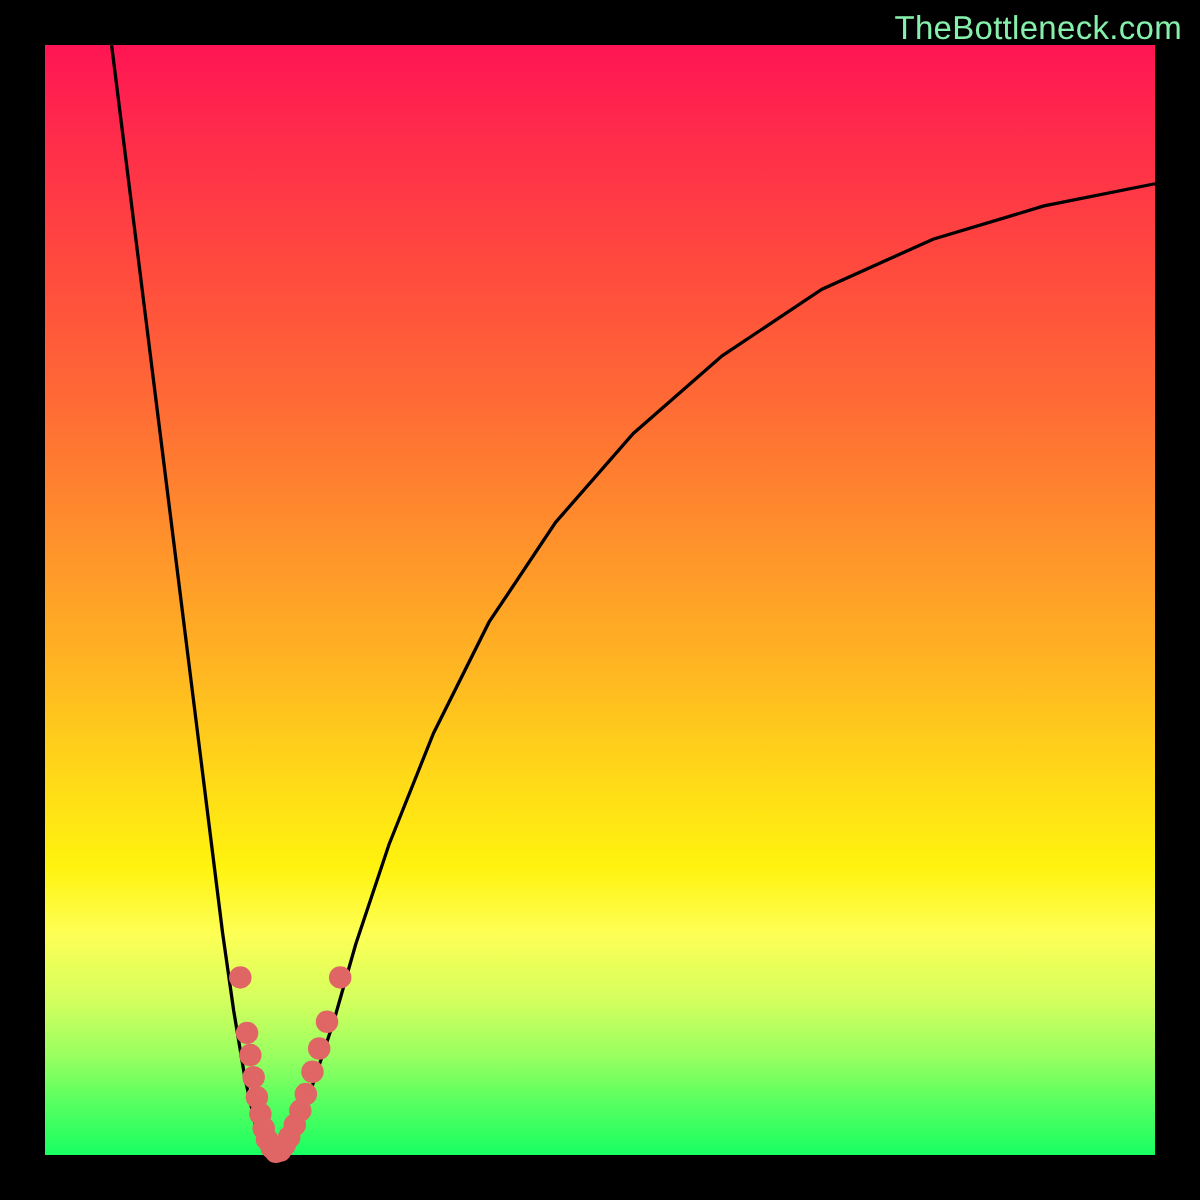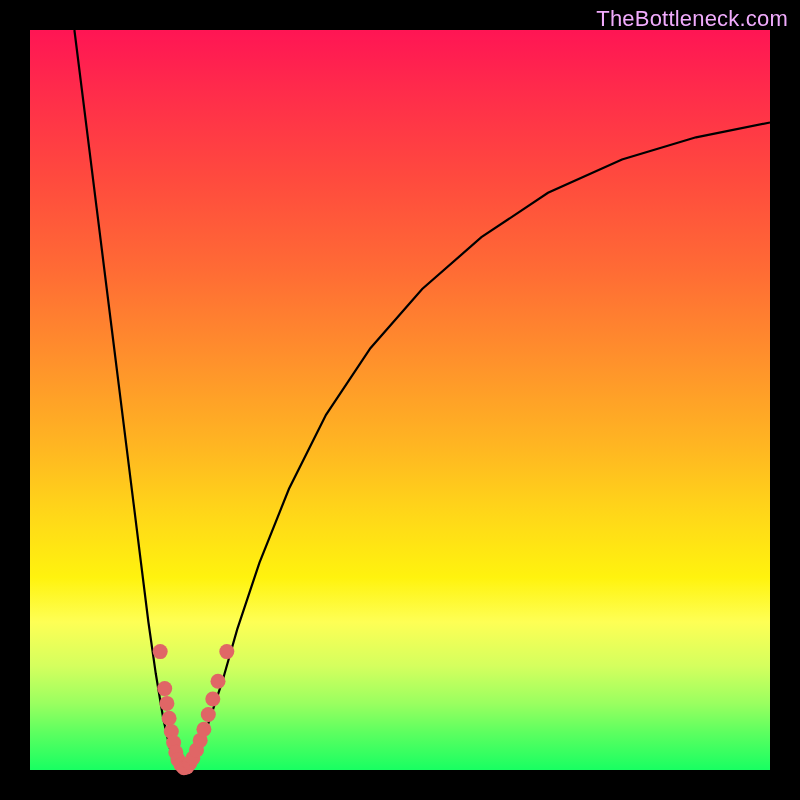--- a/index.html
+++ b/index.html
@@ -39,21 +39,21 @@
       #d4ff5e 86%,
       #9aff60 91%,
       #5cff60 95%,
       #18ff62 100%
     );
   }
   .watermark {
     position: absolute;
     top: 6px;
     right: 12px;
-    color: #f0abfc;
+    color: #86efac;
     font-size: 22px;
     letter-spacing: 0.2px;
     user-select: none;
   }
   svg.curve {
     position: absolute;
     left: 0;
     top: 0;
     width: 740px;
     height: 740px;

